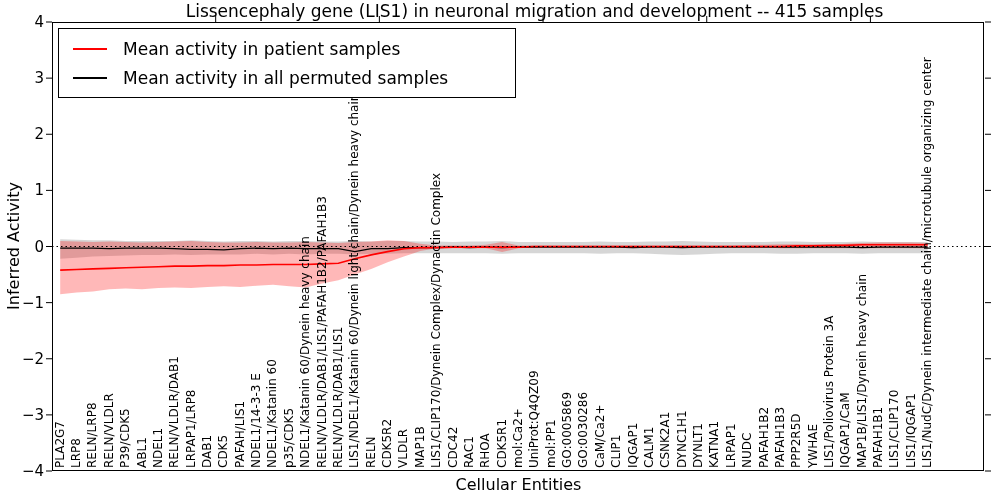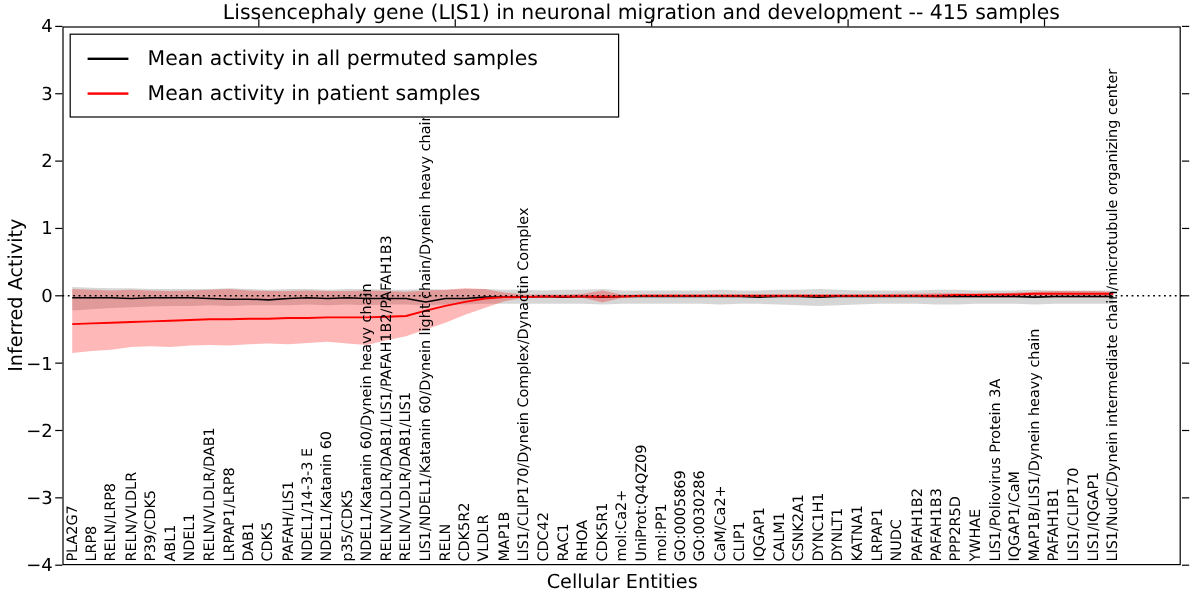--- a/index.html
+++ b/index.html
@@ -128,21 +128,21 @@
       <div class="xtick" style="left: 888.474px; top: 468px;">LIS1/CLIP170</div>
       <div class="xtick" style="left: 904.842px; top: 468px;">LIS1/IQGAP1</div>
       <div class="xtick" style="left: 921.211px; top: 468px;">LIS1/NudC/Dynein intermediate chain/microtubule organizing center</div>
     </div>
 
   <div class="ylabel">Inferred Activity</div>
   <div class="xlabel">Cellular Entities</div>
 
   <div id="legend">
     <div class="legend-row">
+      <span class="legend-line" id="legend-line-1" style="border-top-color: rgb(255, 0, 0);"></span>
+      <span class="legend-label">Mean activity in patient samples</span>
+    </div>
+    <div class="legend-row">
       <span class="legend-line" id="legend-line-0" style="border-top-color: rgb(0, 0, 0);"></span>
       <span class="legend-label">Mean activity in all permuted samples</span>
-    </div>
-    <div class="legend-row">
-      <span class="legend-line" id="legend-line-1" style="border-top-color: rgb(255, 0, 0);"></span>
-      <span class="legend-label">Mean activity in patient samples</span>
     </div>
   </div>
 </div>
 
 </body></html>

